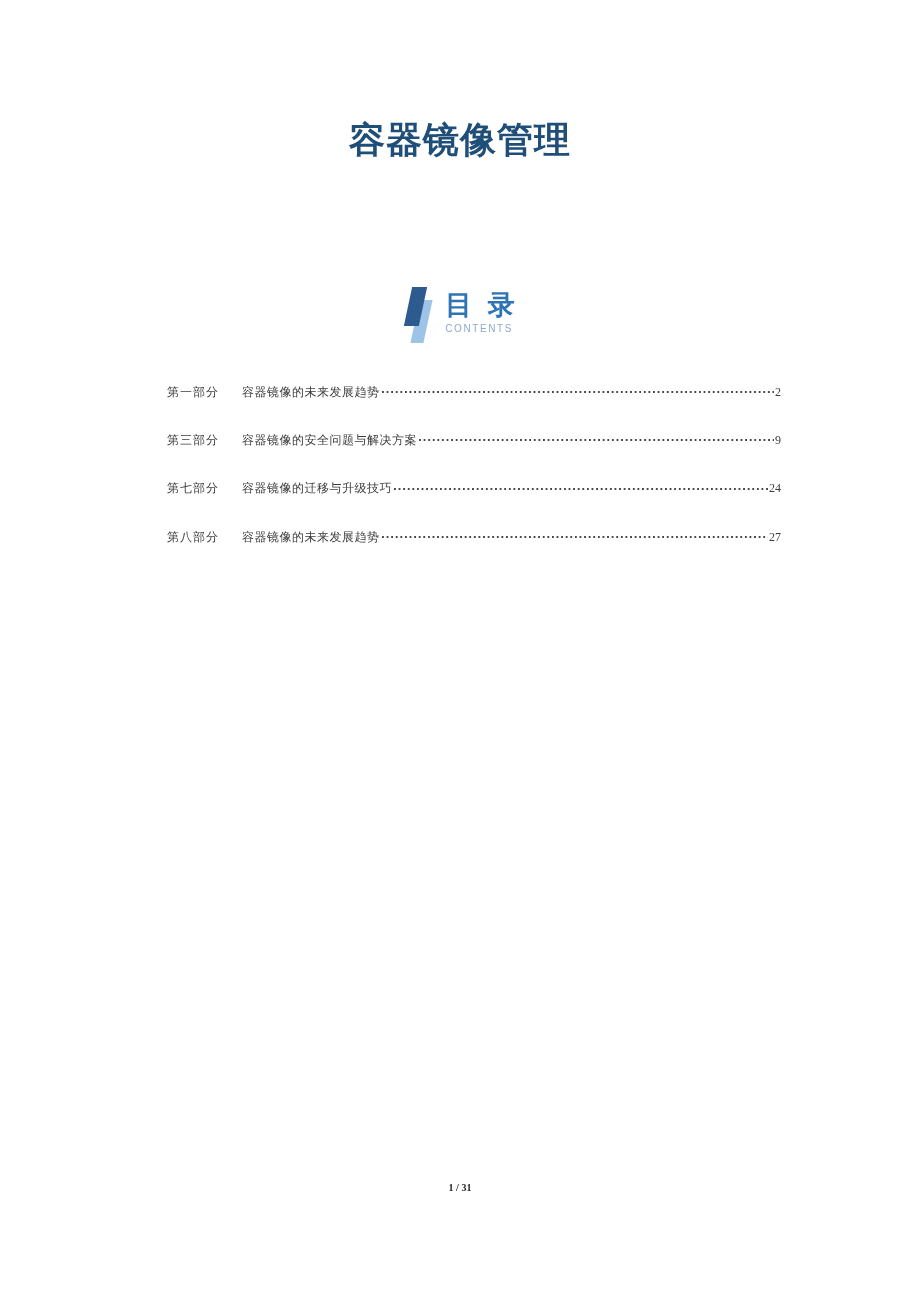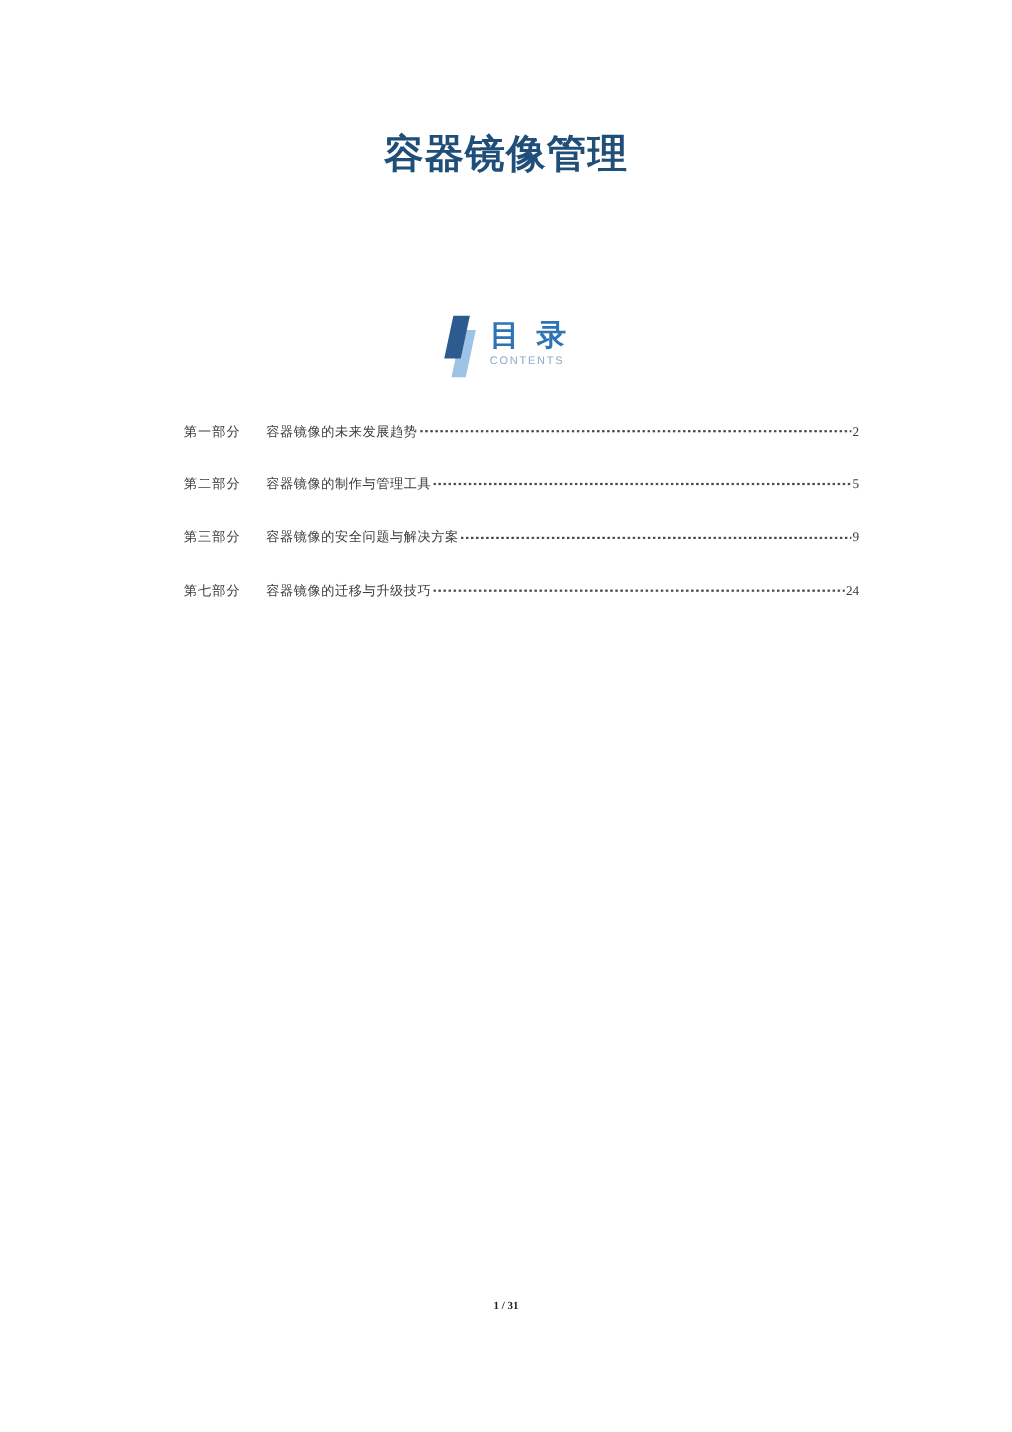--- a/index.html
+++ b/index.html
@@ -170,32 +170,32 @@
 </div>
 
 <div class="toc-list">
   <div class="toc-row">
     <span class="toc-label">第一部分</span>
     <span class="toc-title">容器镜像的未来发展趋势</span>
     <span class="toc-dots"></span>
     <span class="toc-page">2</span>
   </div>
   <div class="toc-row">
-    <span class="toc-label">第二部分</span>
-    <span class="toc-title">容器镜像的制作与管理工具</span>
-    <span class="toc-dots"></span>
-    <span class="toc-page">5</span>
-  </div>
-  <div class="toc-row">
     <span class="toc-label">第三部分</span>
     <span class="toc-title">容器镜像的安全问题与解决方案</span>
     <span class="toc-dots"></span>
     <span class="toc-page">9</span>
   </div>
   <div class="toc-row">
     <span class="toc-label">第七部分</span>
     <span class="toc-title">容器镜像的迁移与升级技巧</span>
     <span class="toc-dots"></span>
     <span class="toc-page">24</span>
   </div>
+  <div class="toc-row">
+    <span class="toc-label">第八部分</span>
+    <span class="toc-title">容器镜像的未来发展趋势</span>
+    <span class="toc-dots"></span>
+    <span class="toc-page">27</span>
+  </div>
 </div>
 
 <div class="page-footer">1 / 31</div>
 
 </body></html>

